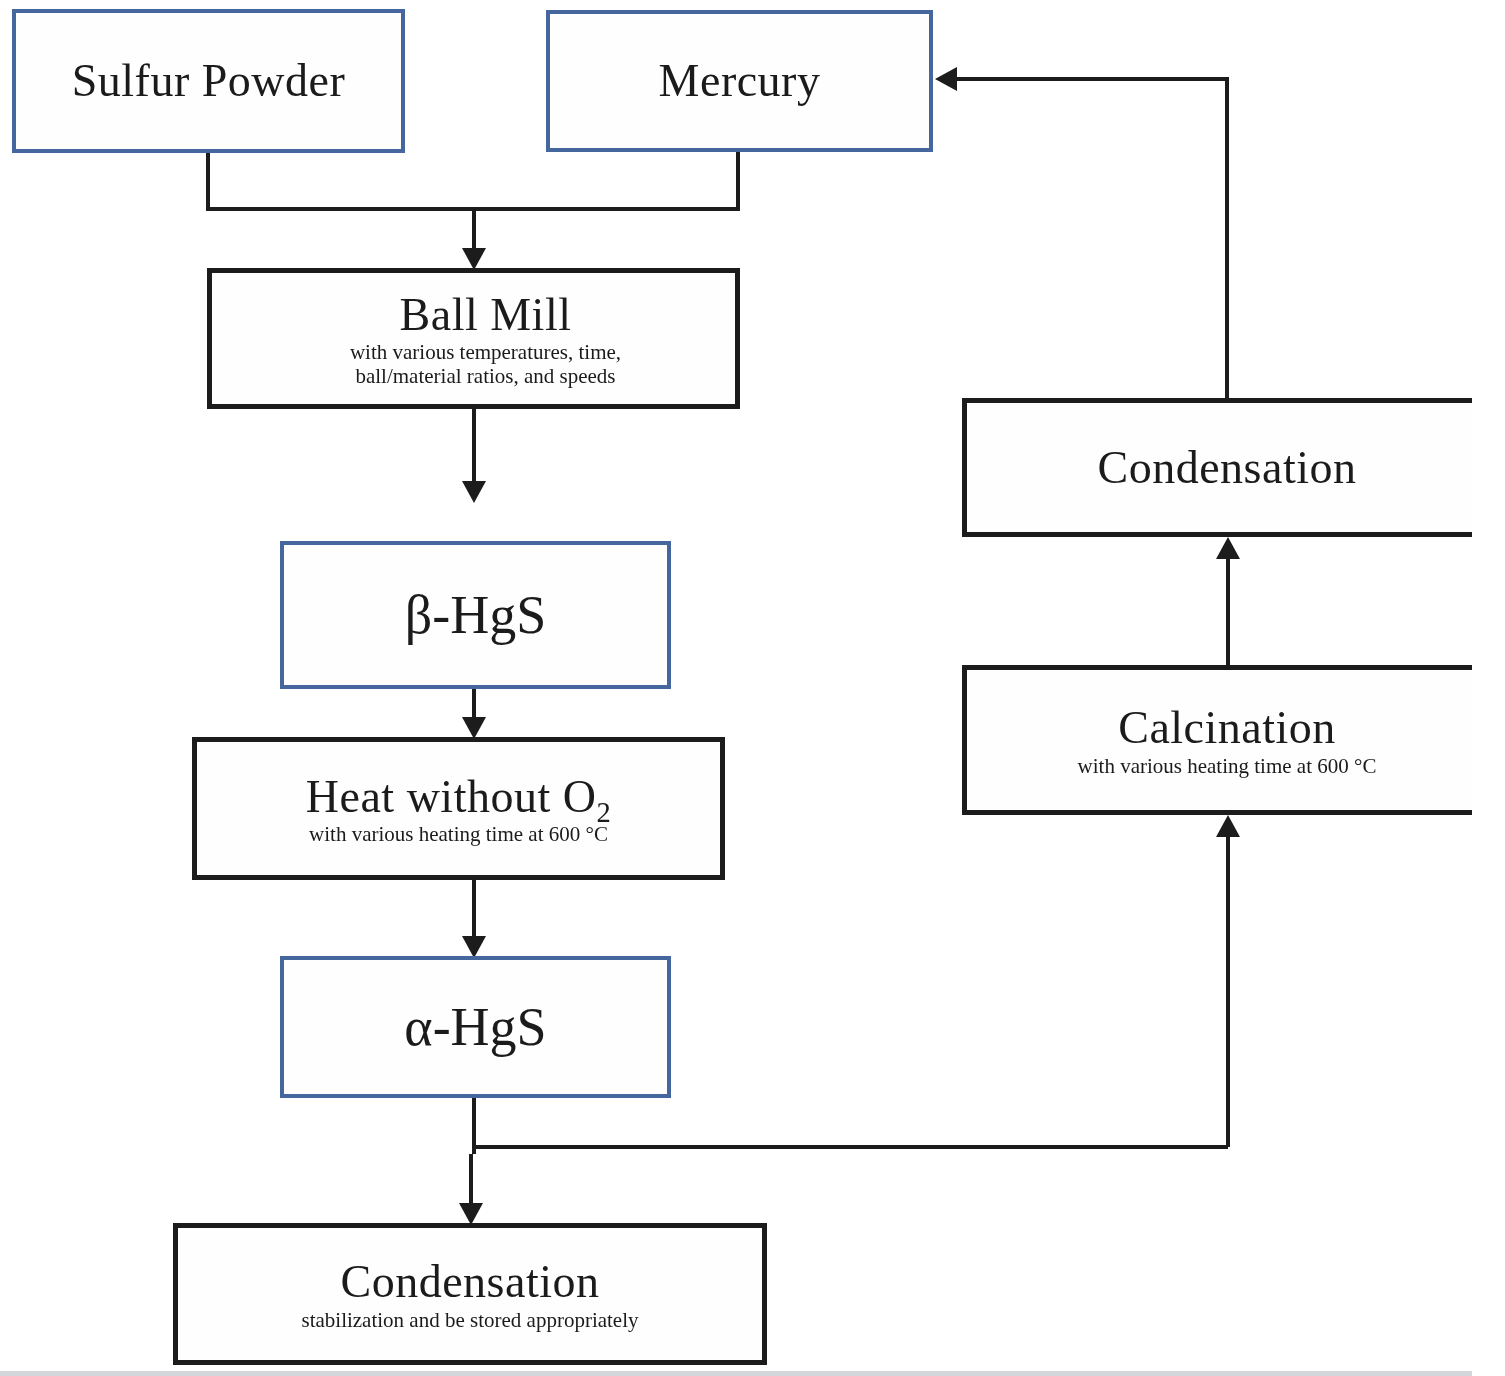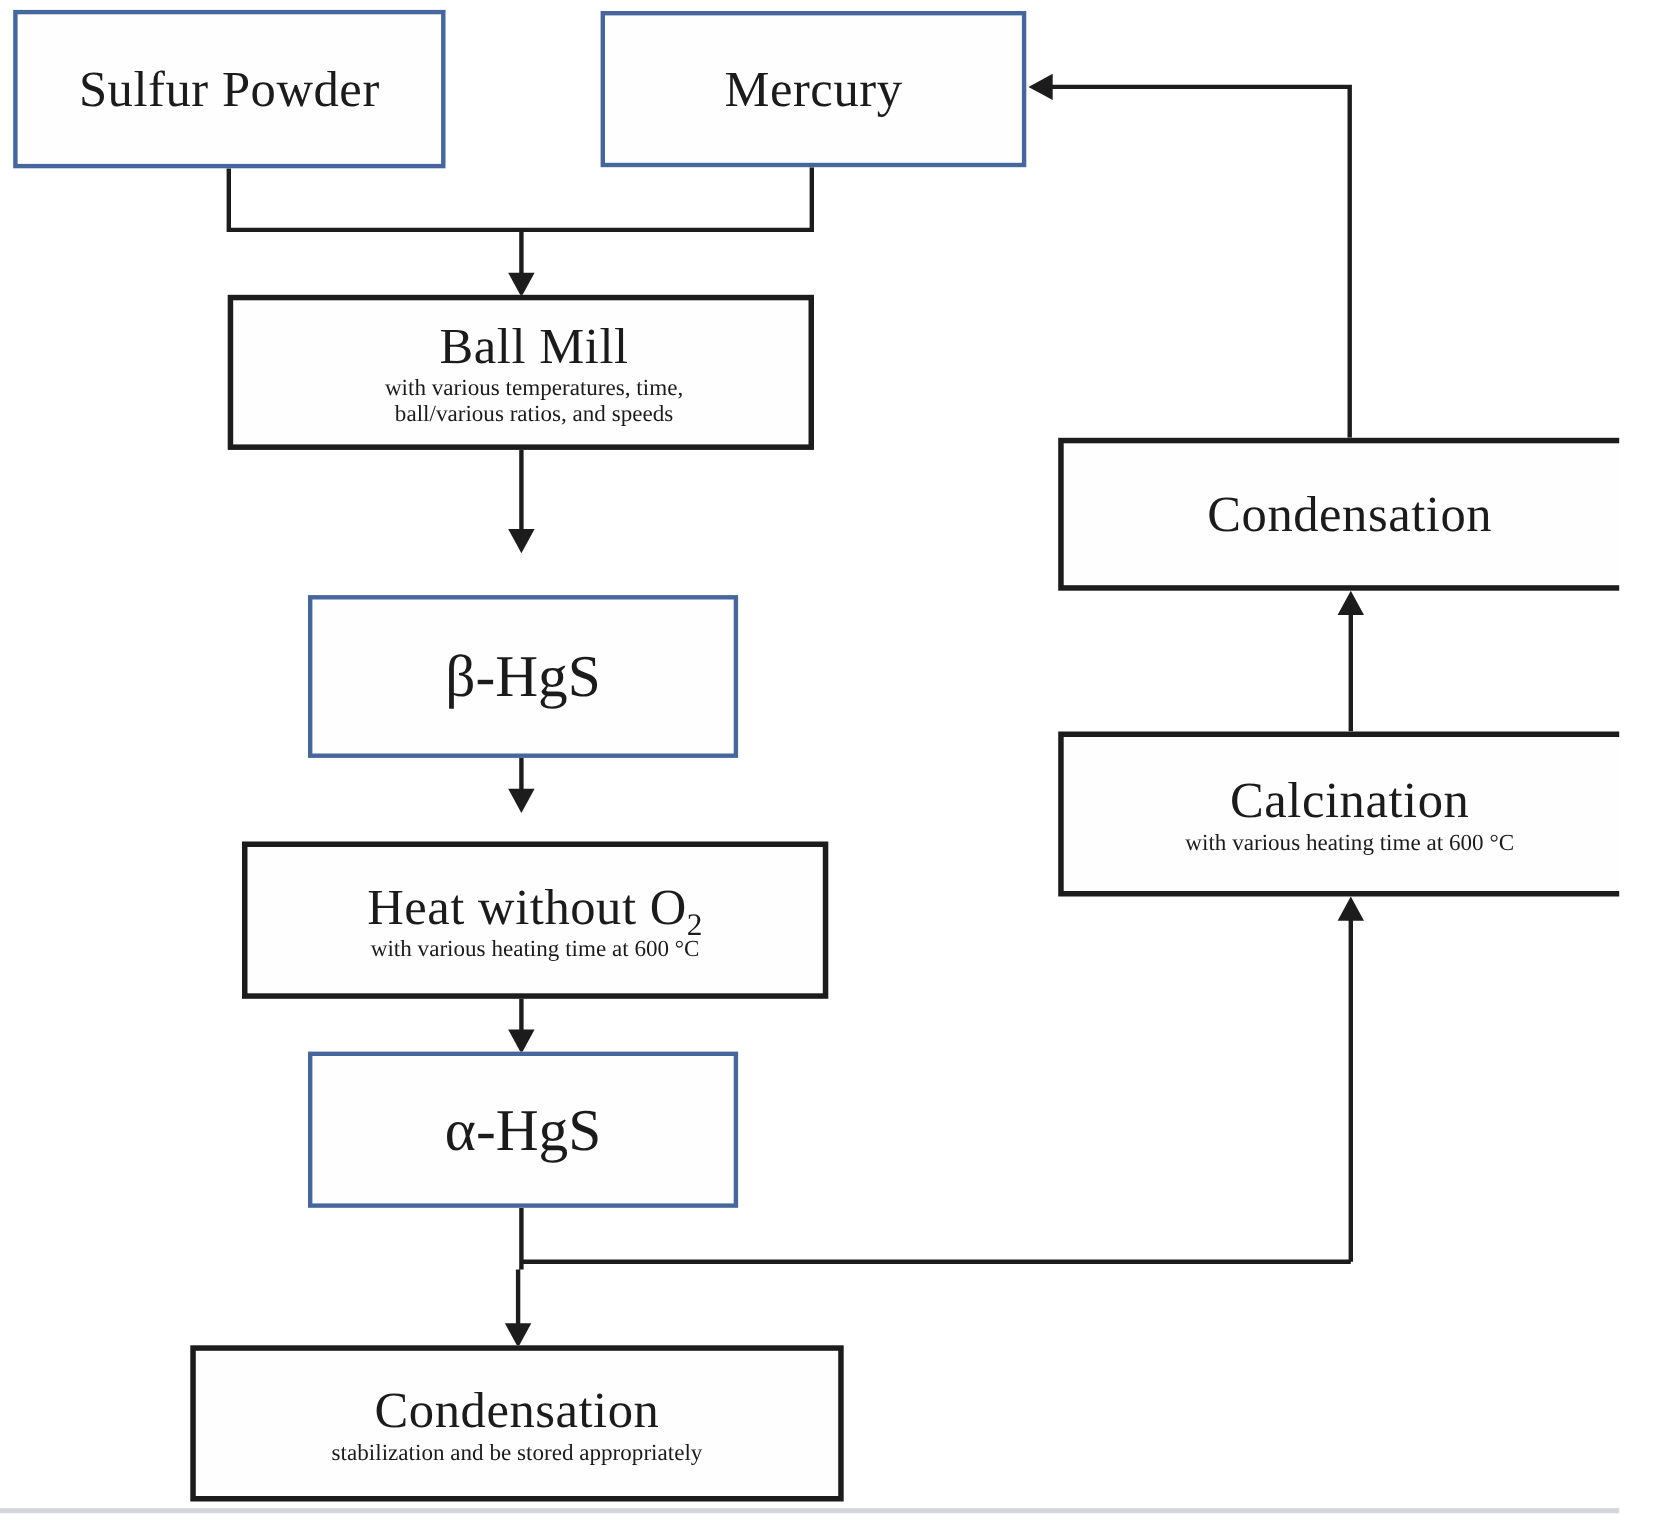--- a/index.html
+++ b/index.html
@@ -56,21 +56,21 @@
   }
   .title-lg sub {
     font-size: 0.62em;
     line-height: 0;
   }
   
   #node-sulfur      { left: 12px;  top: 9px;    width: 393px; height: 144px; }
   #node-mercury     { left: 546px; top: 10px;   width: 387px; height: 142px; }
   #node-ballmill    { left: 207px; top: 268px;  width: 533px; height: 141px; padding-left: 24px; }
   #node-beta        { left: 280px; top: 501px;  width: 391px; height: 148px; margin-top: 40px; }
-  #node-heat        { left: 220px; top: 737px;  width: 533px; height: 143px; margin-top: 28px; }
+  #node-heat        { left: 192px; top: 737px;  width: 533px; height: 143px; }
   #node-alpha       { left: 280px; top: 956px;  width: 391px; height: 142px; }
   #node-cond-final  { left: 173px; top: 1223px; width: 594px; height: 142px; }
   #node-cond-recyc  { left: 962px; top: 398px;  width: 530px; height: 139px; }
   #node-calcination { left: 962px; top: 665px;  width: 530px; height: 150px; text-align: right; }
 </style>
 </head>
 <body>
 
 <div id="canvas">
 
@@ -106,21 +106,21 @@
     <div class="title-lg">Sulfur Powder</div>
   </div>
 
   <div class="node node--material" id="node-mercury">
     <div class="title-lg">Mercury</div>
   </div>
 
   <div class="node node--process" id="node-ballmill">
     <div class="title-lg">Ball Mill</div>
     <div class="subtitle">with various temperatures, time,</div>
-    <div class="subtitle">ball/various ratios, and speeds</div>
+    <div class="subtitle">ball/material ratios, and speeds</div>
   </div>
 
   <div class="node node--material" id="node-beta">
     <div class="title-xl">β-HgS</div>
   </div>
 
   <div class="node node--process" id="node-heat">
     <div class="title-lg"><span>Heat without O</span><sub>2</sub></div>
     <div class="subtitle">with various heating time at 600 °C</div>
   </div>

